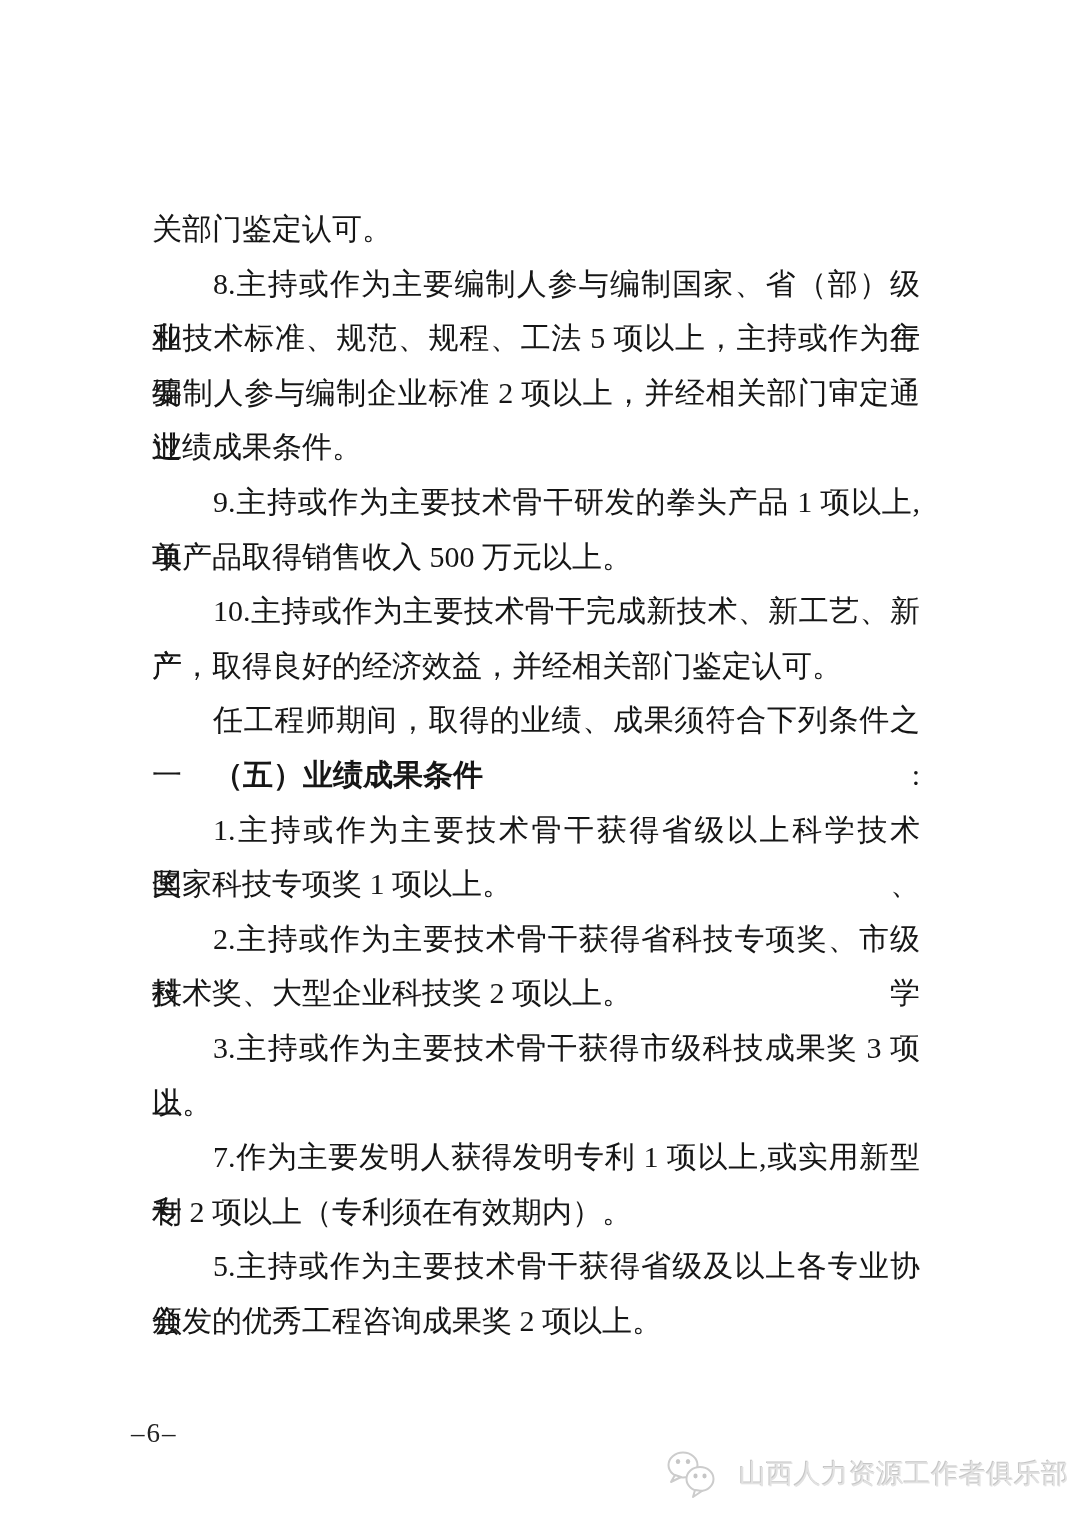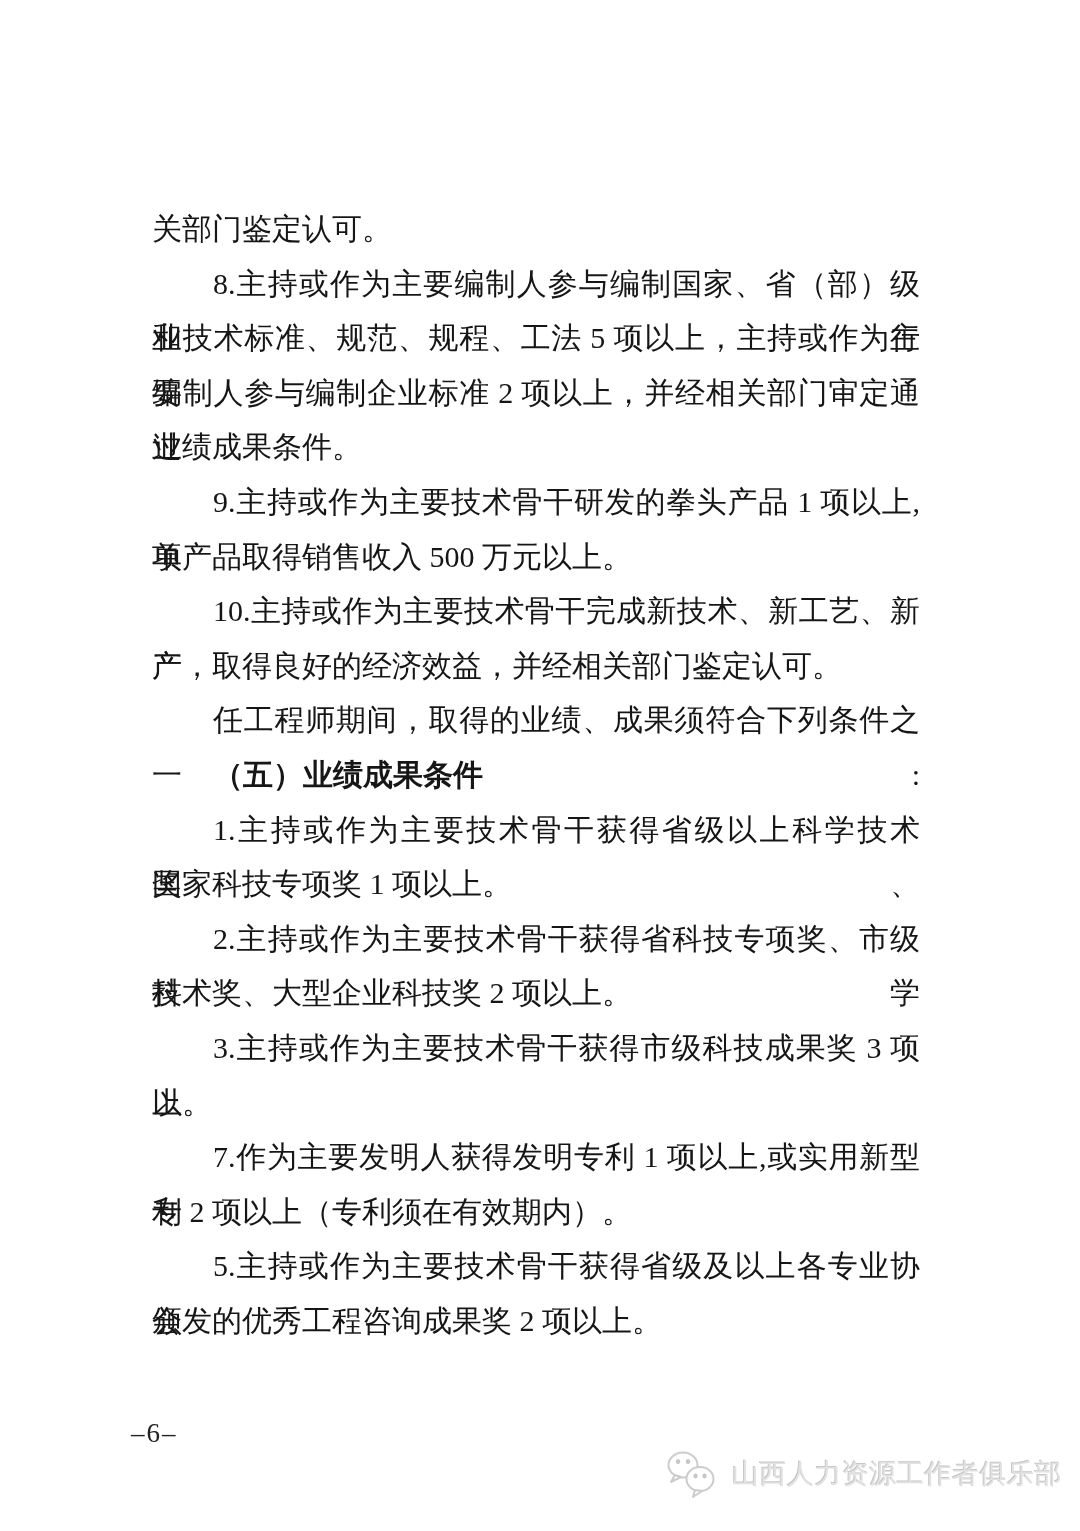--- a/index.html
+++ b/index.html
@@ -46,21 +46,21 @@
     letter-spacing: 2px;
     color: #222222;
     font-family: "Liberation Serif", serif;
   }
   .watermark {
     position: absolute;
     left: 664px;
     top: 1448px;
     display: flex;
     align-items: center;
-    gap: 14px;
+    gap: 21px;
     user-select: none;
   }
   .wm-logo {
     display: inline-block;
     width: 54px;
     height: 52px;
   }
   .wm-text {
     font-size: 27px;
     letter-spacing: 0.5px;

